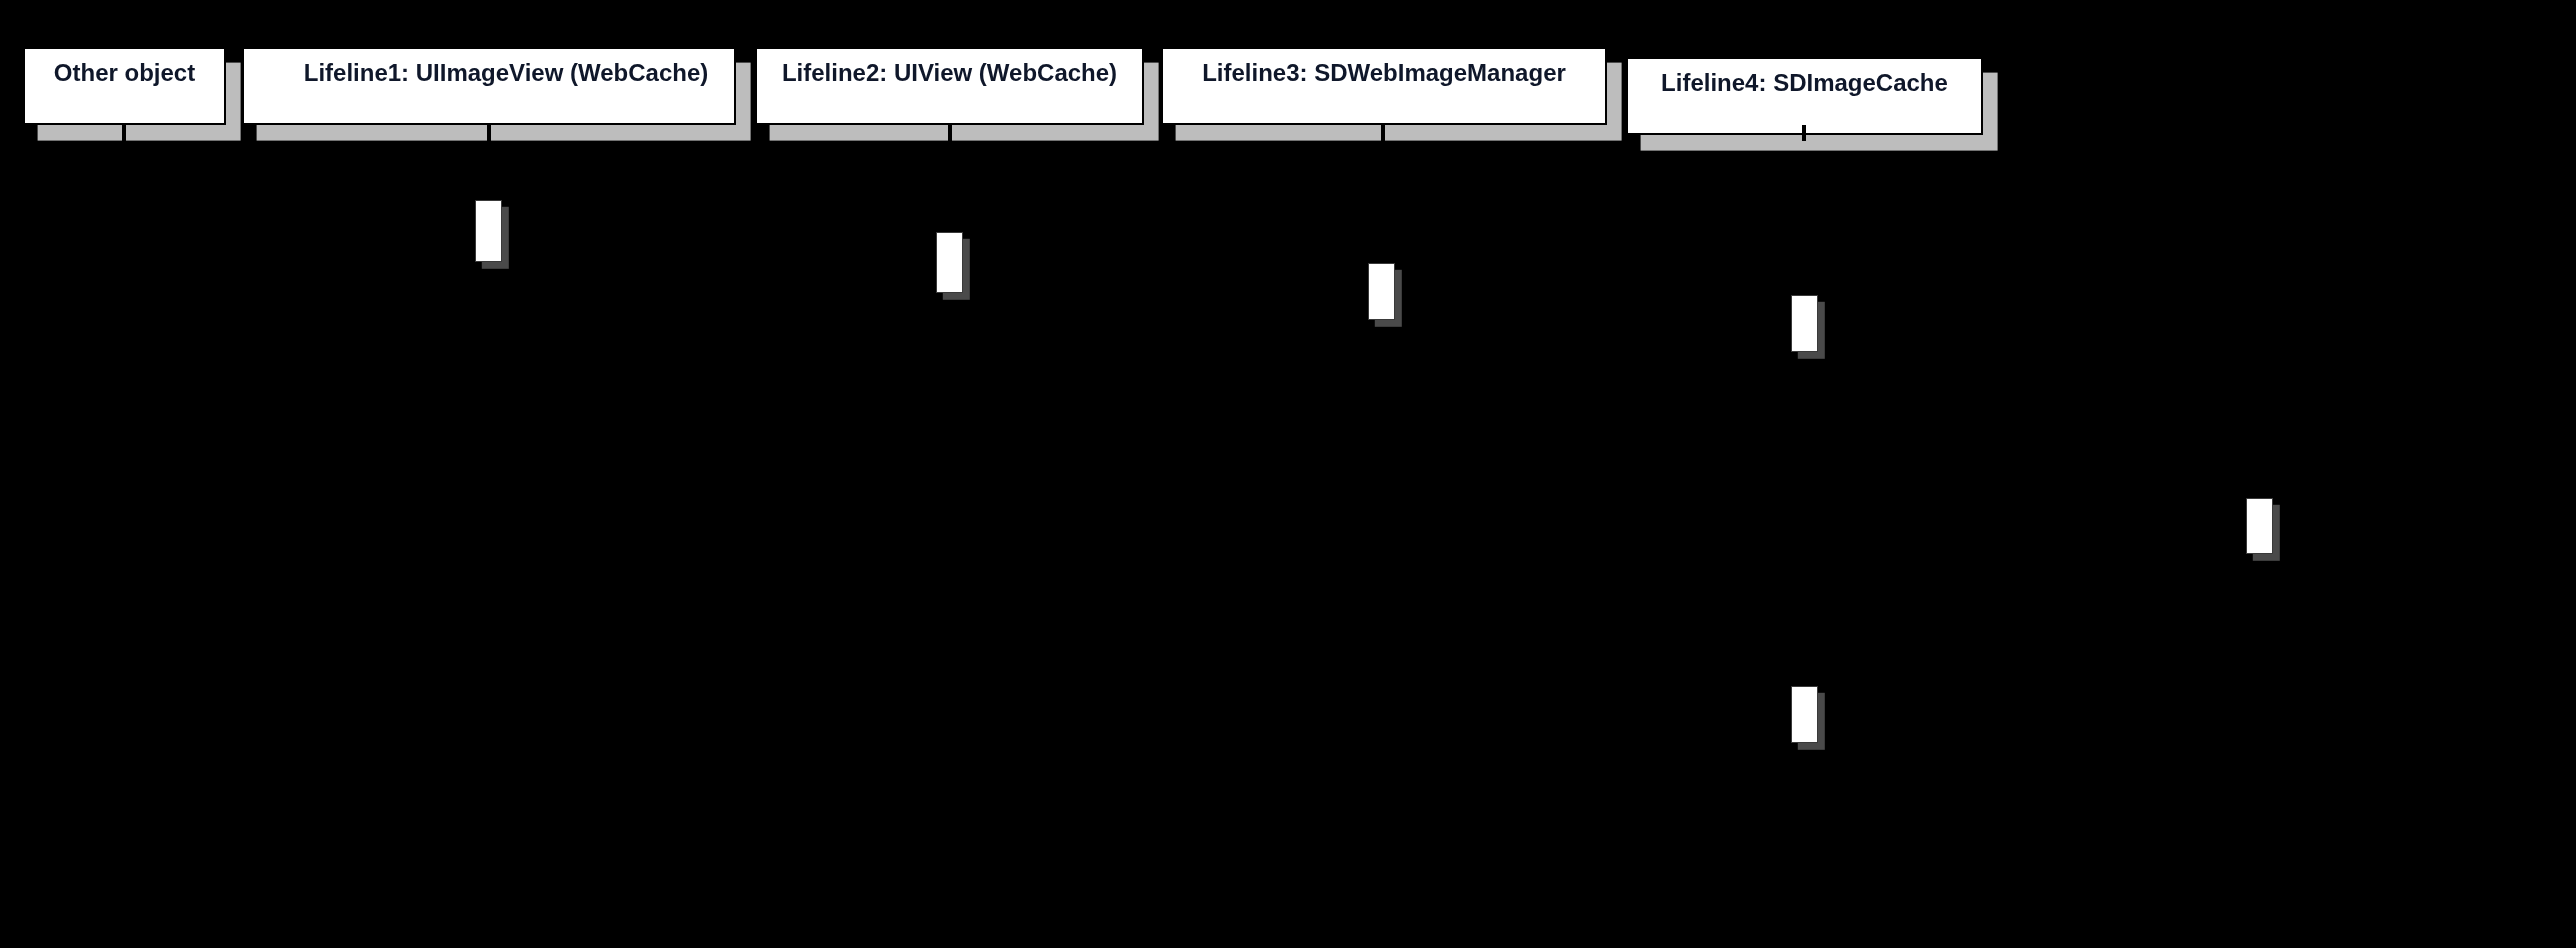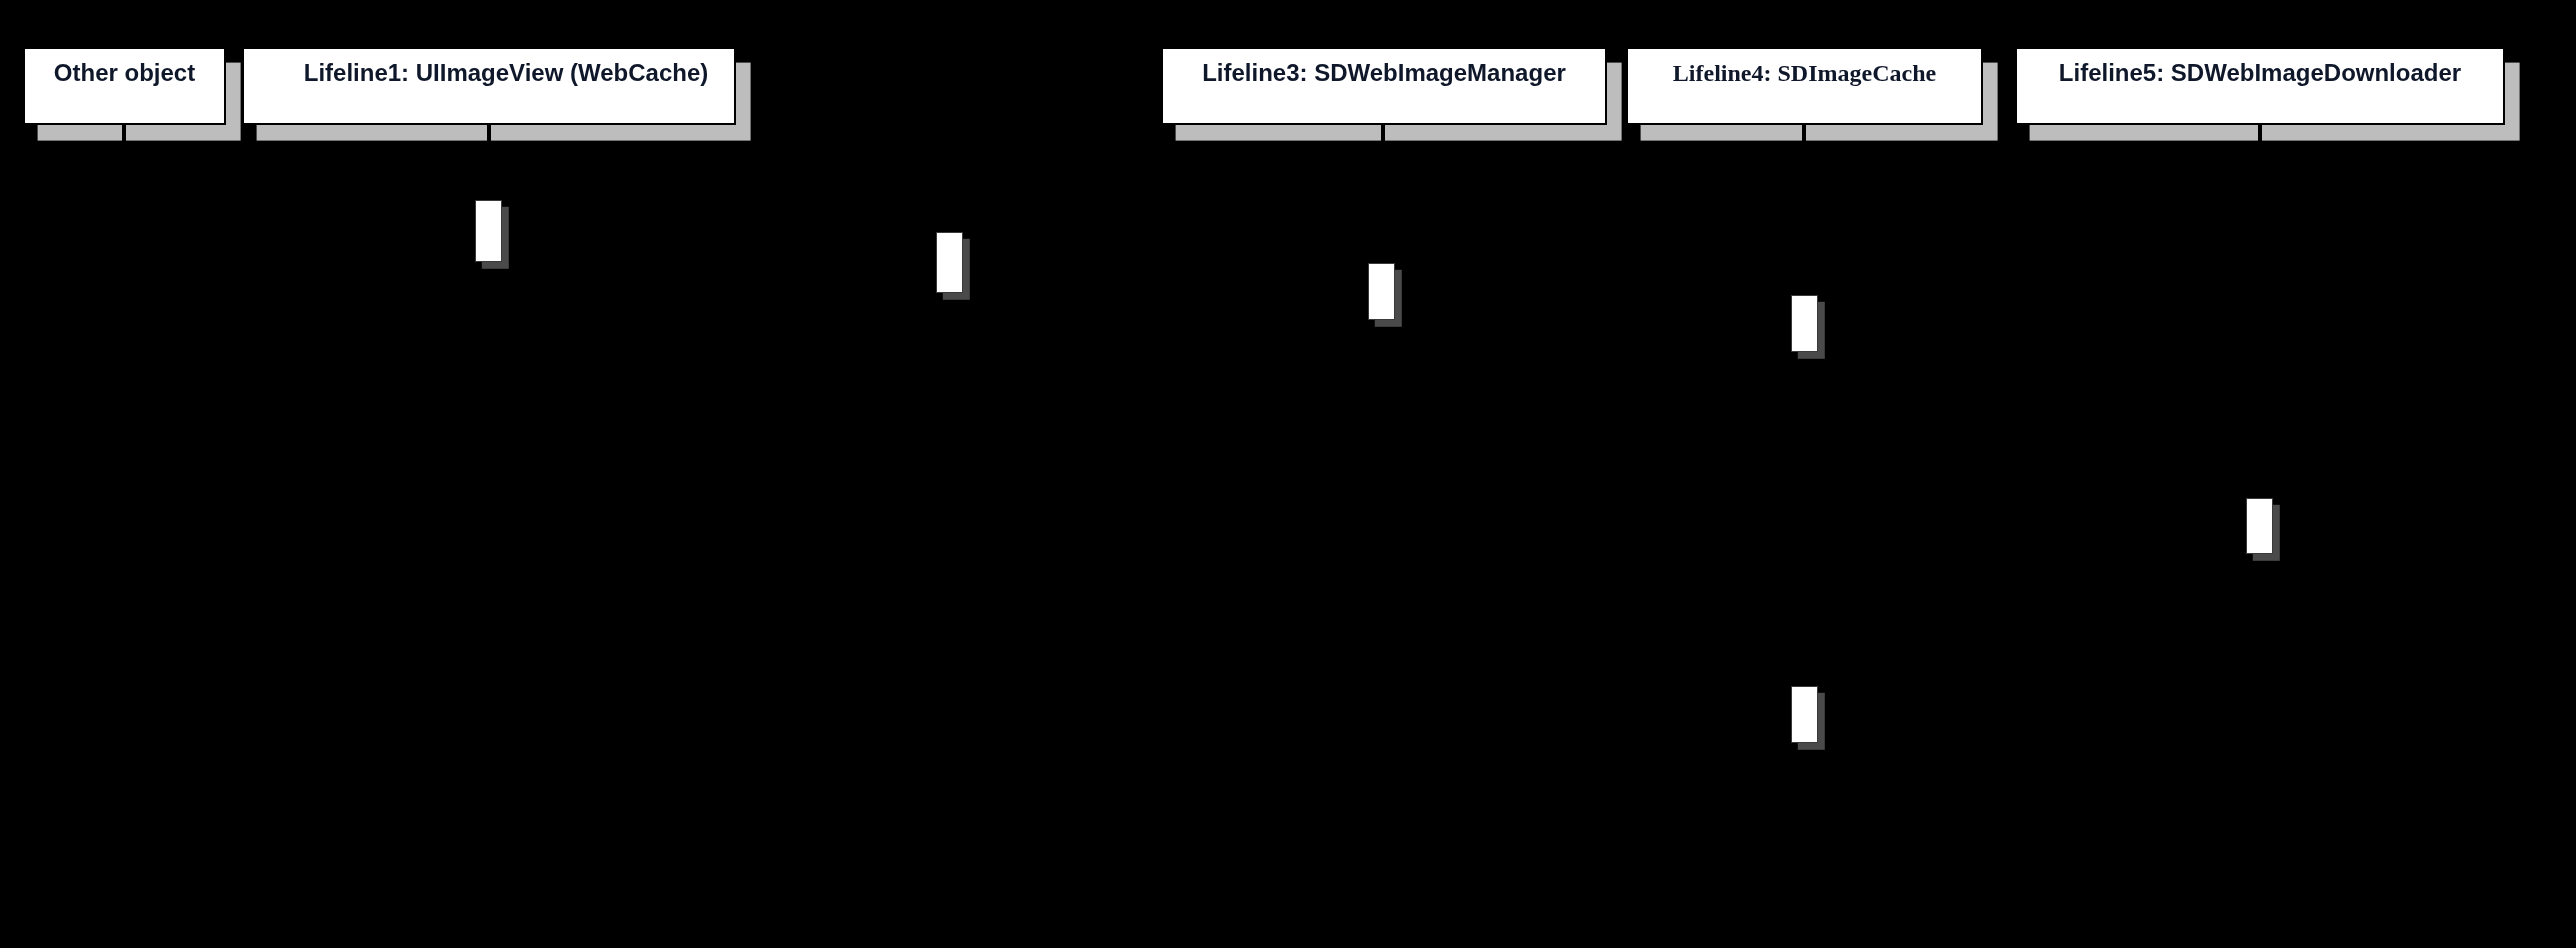--- a/index.html
+++ b/index.html
@@ -36,28 +36,28 @@
 <body>
 
 <div class="stage">
 
   <div class="head" style="left: 23px; top: 47px; width: 203px; height: 78px;">
     <span>Other object</span>
   </div>
   <div class="head" style="left: 242px; top: 47px; width: 494px; height: 78px; padding-left: 34px;">
     <span>Lifeline1: UIImageView (WebCache)</span>
   </div>
+  <div class="head" style="left: 755px; top: 47px; width: 389px; height: 78px;">
+    <span>Lifeline2: UIView (WebCache)</span>
+  </div>
   <div class="head" style="left: 1161px; top: 47px; width: 446px; height: 78px; text-align: right;">
     <span>Lifeline3: SDWebImageManager</span>
   </div>
-  <div class="head" style="left: 1626px; top: 47px; width: 357px; height: 78px; font-family: Liberation Serif, serif;">
+  <div class="head" style="left: 1626px; top: 57px; width: 357px; height: 78px;">
     <span>Lifeline4: SDImageCache</span>
-  </div>
-  <div class="head" style="left: 2015px; top: 47px; width: 490px; height: 78px;">
-    <span>Lifeline5: SDWebImageDownloader</span>
   </div>
 
   <div class="stub" style="left: 122px;"></div>
   <div class="stub" style="left: 487px;"></div>
   <div class="stub" style="left: 948px;"></div>
   <div class="stub" style="left: 1381px;"></div>
   <div class="stub" style="left: 1802px;"></div>
   <div class="stub" style="left: 2258px;"></div>
 
   <div class="act" style="left: 475px; top: 200px; width: 27px; height: 62px;"></div>

